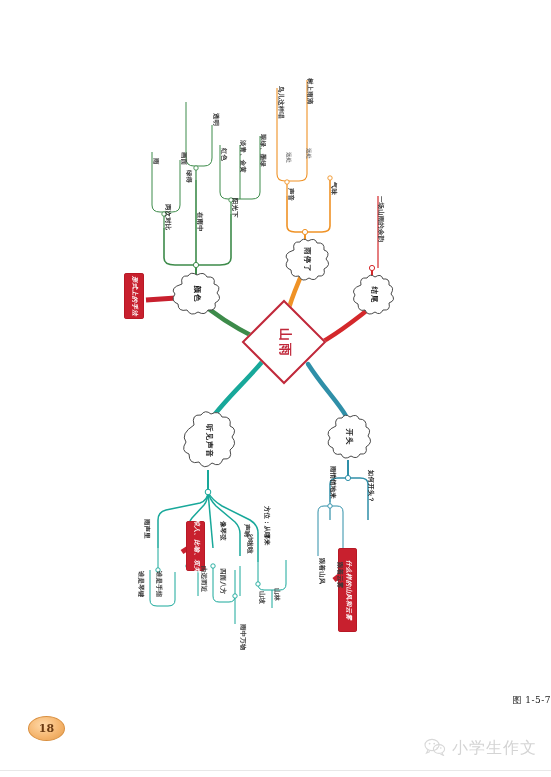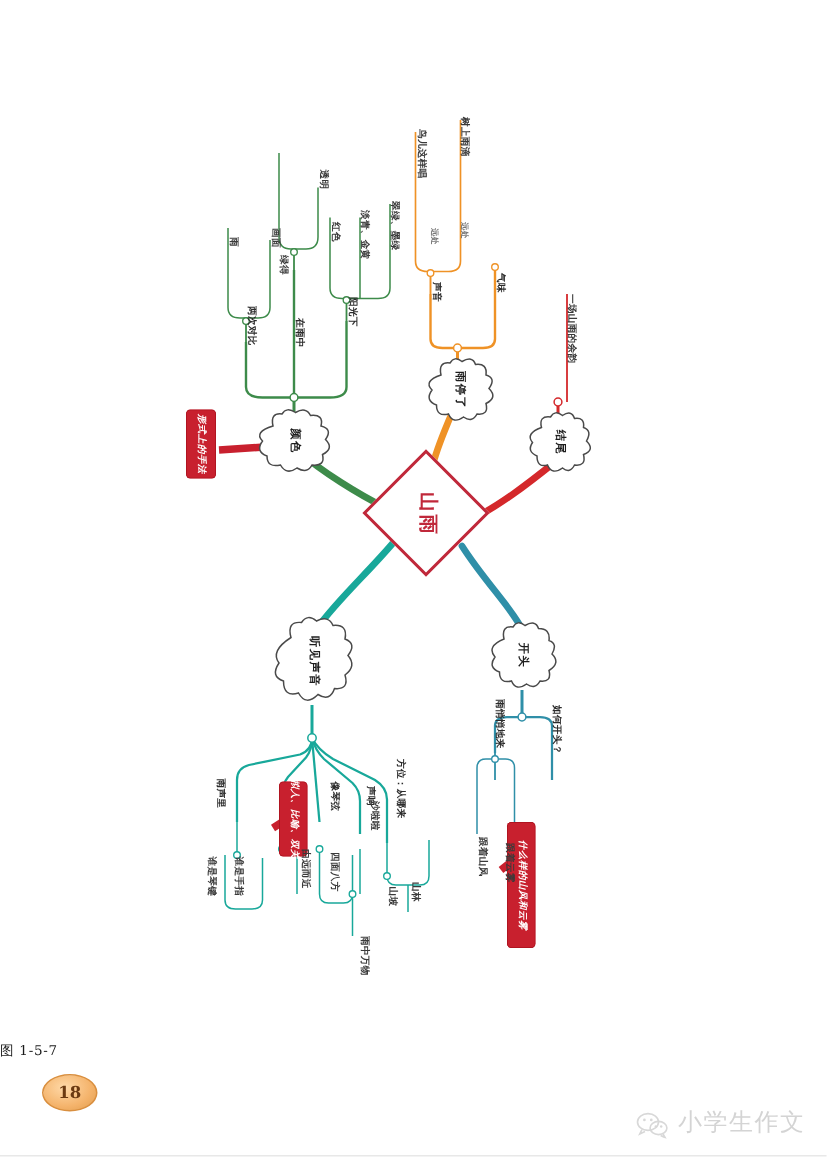--- a/index.html
+++ b/index.html
@@ -62,36 +62,36 @@
   }
   .callout .cotext{
     position:absolute;left:50%;top:50%;
     transform:translate(-50%,-50%) rotate(90deg);
     white-space:nowrap;
     color:#fff;font-size:6.2px;font-weight:700;font-style:italic;letter-spacing:0.5px;
   }
 
   
   #caption{
-    position:absolute;left:0;top:694px;width:551px;text-align:left;
+    position:absolute;left:0;top:694px;width:551px;text-align:right;
     font-family:"DejaVu Serif","Liberation Serif",serif;
     font-size:9px;color:#1a1a1a;letter-spacing:0.5px;
   }
   #page-number{
     position:absolute;left:28px;top:716px;width:35px;height:23px;
     border-radius:50%;
     background:radial-gradient(ellipse at 40% 35%,#ffd9a8 0%,#f4b36b 60%,#e09b4c 100%);
     border:1px solid #d98f3f;
     display:flex;align-items:center;justify-content:center;
     font-family:"DejaVu Serif","Liberation Serif",serif;
     font-size:11px;color:#6b3a12;font-weight:700;
   }
   #watermark{
     position:absolute;right:14px;top:738px;
-    display:flex;align-items:flex-end;gap:6px;
+    display:flex;align-items:flex-start;gap:6px;
     color:#d2d2d2;font-size:16px;letter-spacing:1px;
   }
   #watermark .wm-text{color:#d4d4d4;font-size:16px;}
   #divider{position:absolute;left:0;top:770px;width:551px;height:1px;background:#e8e8e8;}
 </style>
 </head>
 <body>
 
 <div id="page">
 

